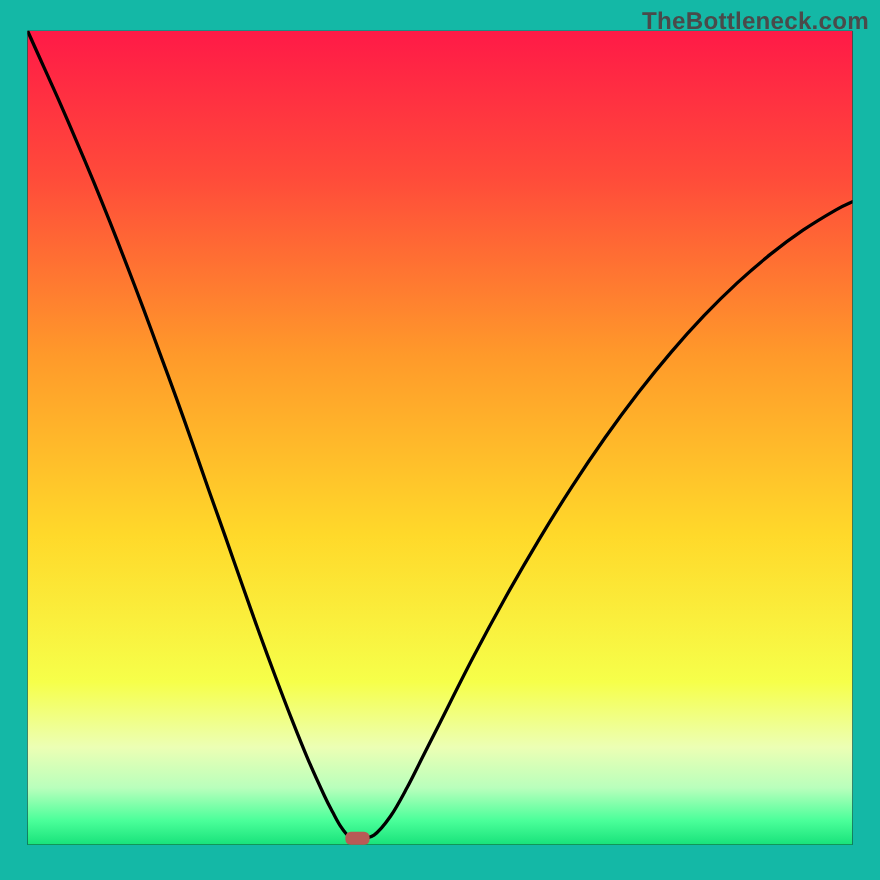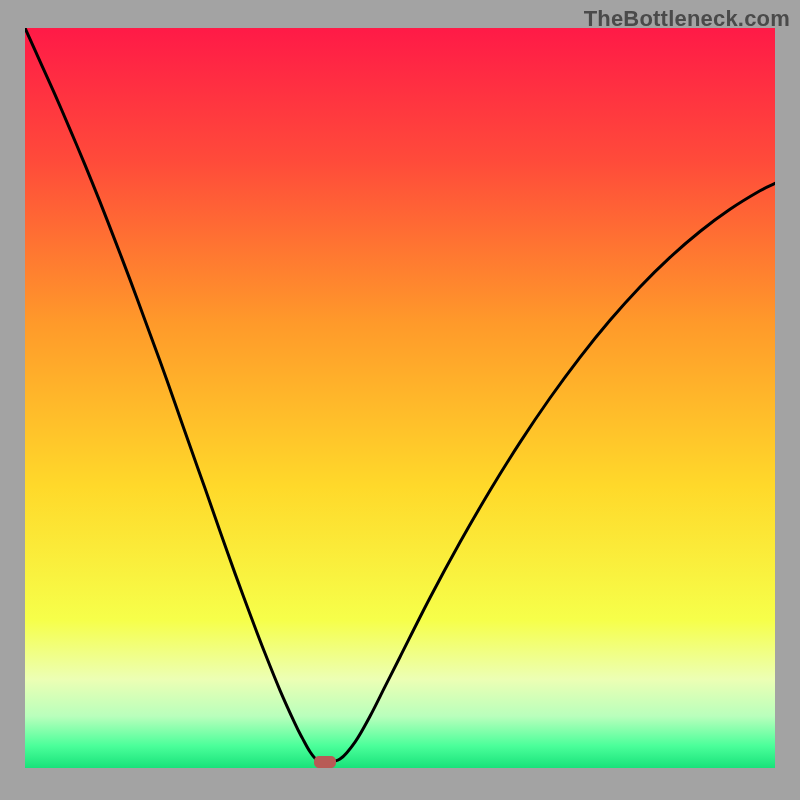--- a/index.html
+++ b/index.html
@@ -5,21 +5,21 @@
   * { margin: 0; padding: 0; box-sizing: border-box; }
   html, body {
     width: 800px;
     height: 800px;
     overflow: hidden;
     background: #000;
   }
   .outer {
     width: 800px;
     height: 800px;
-    background: #a3a3a3;
+    background: #14b8a6;
     position: relative;
   }
   .watermark {
     position: absolute;
     top: 6px;
     right: 10px;
     color: #4a4a4a;
     font-family: Arial, Helvetica, sans-serif;
     font-size: 22px;
     font-weight: bold;

